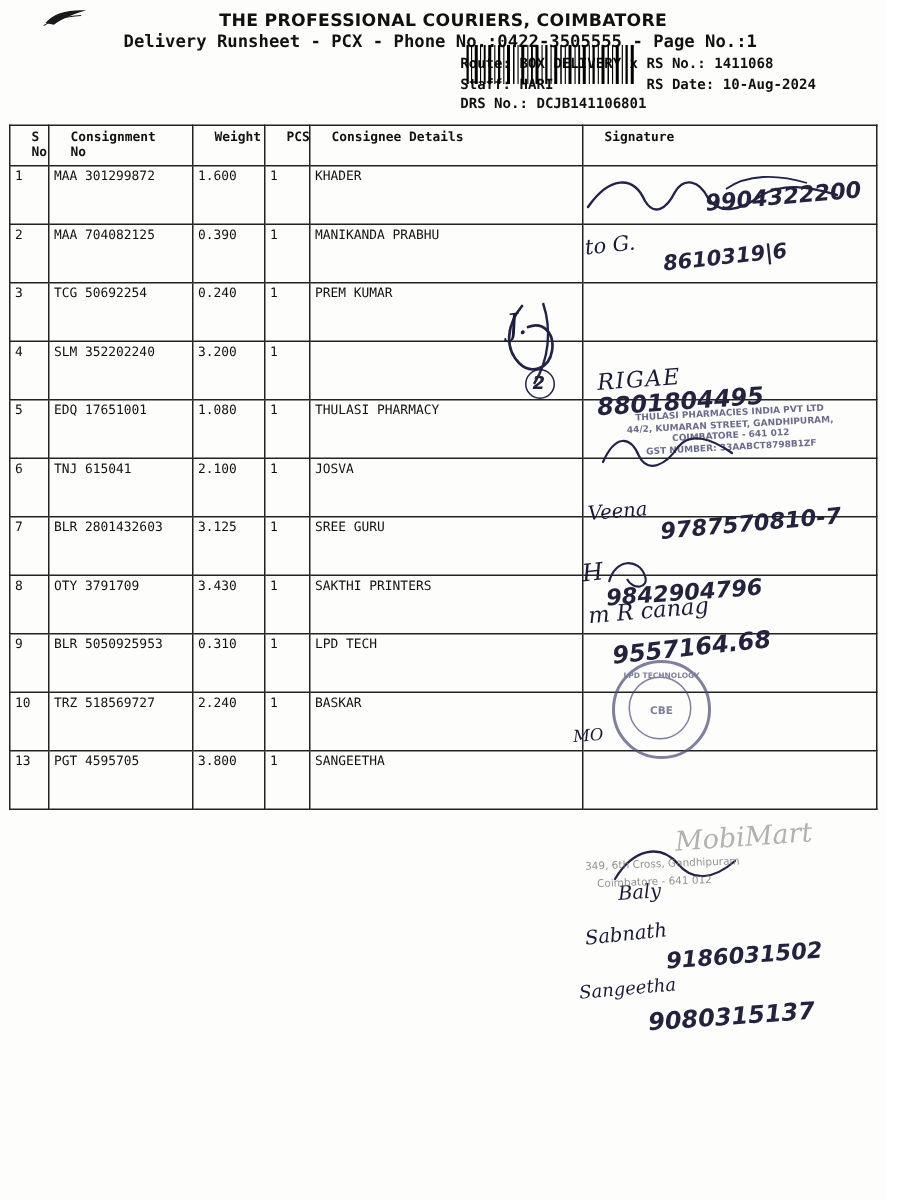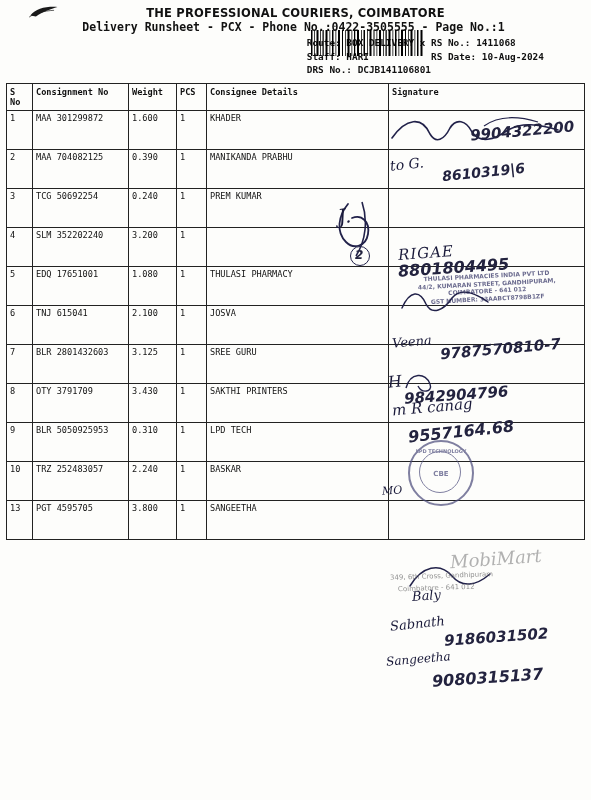--- a/index.html
+++ b/index.html
@@ -91,21 +91,21 @@
     font-size: 8.6px;
     font-family: "DejaVu Sans Mono", monospace;
     padding: 2px 3px;
     vertical-align: top;
     text-align: left;
     background: transparent;
   }
   table.runsheet th {
     font-weight: bold;
     height: 12px;
-    padding: 3px 3px;
+    padding: 3px 14px;
   }
   col.c-sno { width: 26px; }
   col.c-cn { width: 96px; }
   col.c-wt { width: 48px; }
   col.c-pcs { width: 30px; }
   col.c-cons { width: 182px; }
   col.c-sign { width: 196px; }
 
   td.sno { text-align: left; }
   td.row-cell { height: 34px; }
@@ -348,21 +348,21 @@
       <tr>
         <td class="sno row-cell">9</td>
         <td class="row-cell">BLR 5050925953</td>
         <td class="row-cell">0.310</td>
         <td class="row-cell">1</td>
         <td class="row-cell">LPD TECH</td>
         <td class="row-cell sigcell"></td>
       </tr>
       <tr>
         <td class="sno row-cell">10</td>
-        <td class="row-cell">TRZ 252483057</td>
+        <td class="row-cell">TRZ 518569727</td>
         <td class="row-cell">2.240</td>
         <td class="row-cell">1</td>
         <td class="row-cell">BASKAR</td>
         <td class="row-cell sigcell"></td>
       </tr>
       <tr>
         <td class="sno row-cell">13</td>
         <td class="row-cell">PGT 4595705</td>
         <td class="row-cell">3.800</td>
         <td class="row-cell">1</td>

